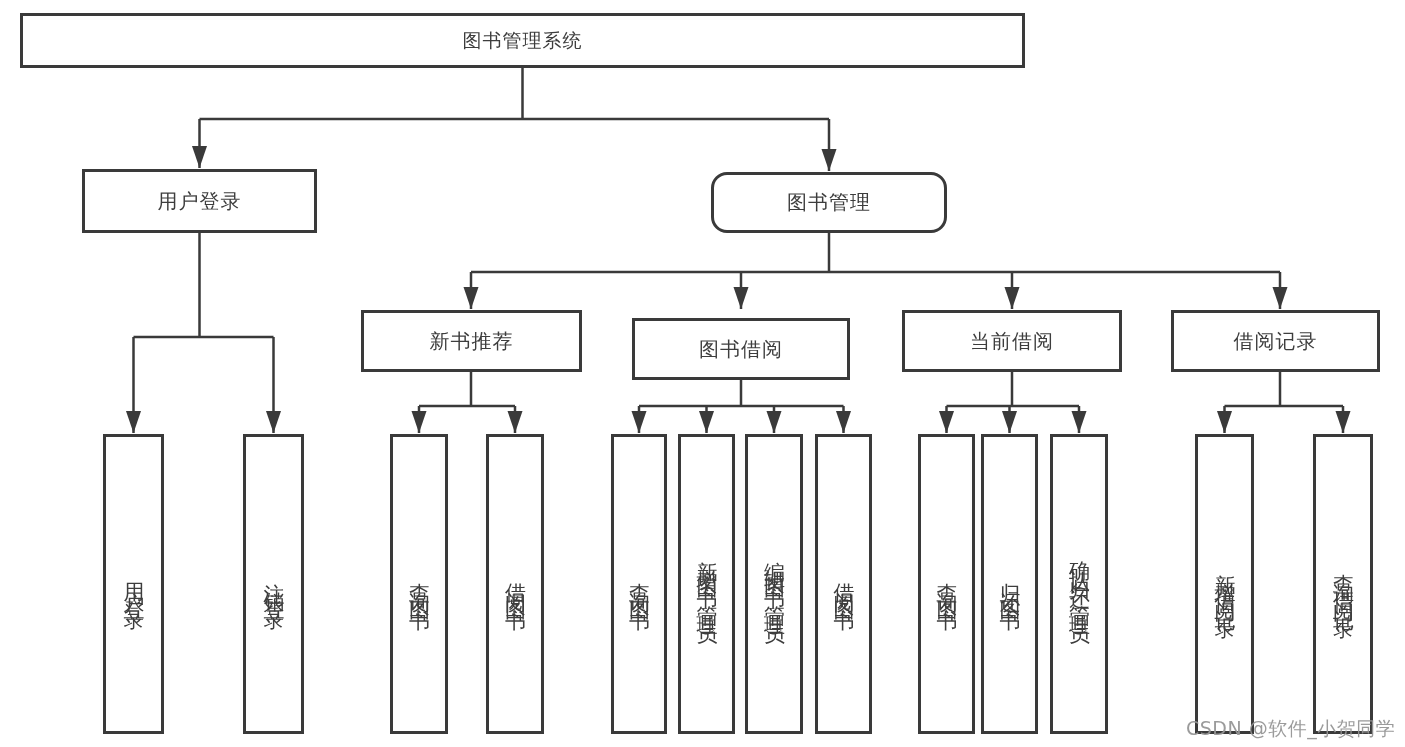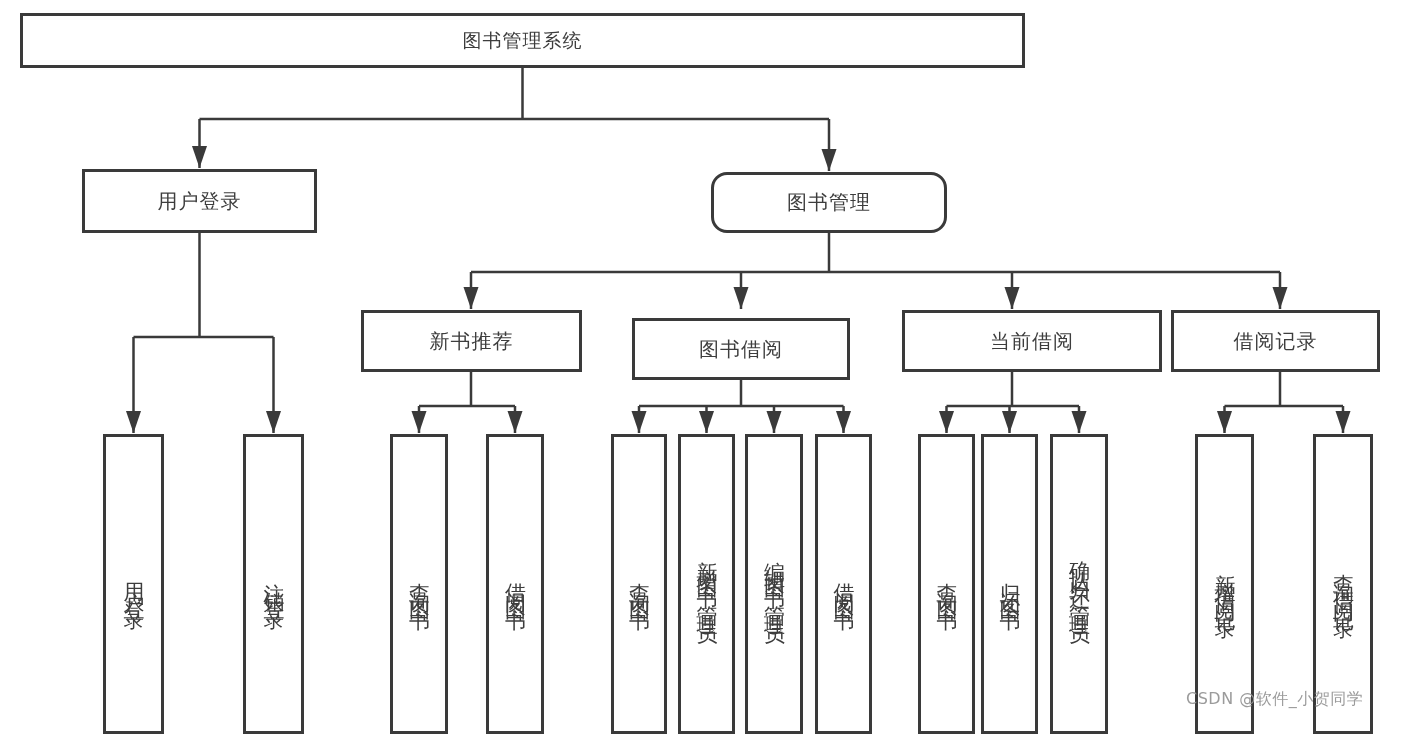--- a/index.html
+++ b/index.html
@@ -46,22 +46,22 @@
     writing-mode: vertical-rl;
     text-orientation: mixed;
     font-size: 21px;
     letter-spacing: 9px;
     line-height: 1;
     white-space: nowrap;
   }
   .watermark {
     position: absolute;
     left: 1186px;
-    top: 689px;
-    font-size: 16px;
+    top: 716px;
+    font-size: 19px;
     color: rgba(150, 150, 150, 0.95);
     letter-spacing: 0.5px;
     white-space: nowrap;
     z-index: 3;
   }
 </style>
 </head>
 <body>
 
 <div class="canvas">
@@ -119,21 +119,21 @@
   <div class="node h-node" style="left:711px; top:172px; width:236px; height:61px;border-radius:16px;">
     <span>图书管理</span>
   </div>
 
   <div class="node h-node" style="left:361px; top:310px; width:221px; height:62px;">
     <span>新书推荐</span>
   </div>
   <div class="node h-node" style="left:632px; top:310px; width:218px; height:62px;margin-top:8px;">
     <span>图书借阅</span>
   </div>
-  <div class="node h-node" style="left:902px; top:310px; width:260px; height:62px;">
+  <div class="node h-node" style="left:902px; top:310px; width:220px; height:62px;">
     <span>当前借阅</span>
   </div>
   <div class="node h-node" style="left:1171px; top:310px; width:209px; height:62px;">
     <span>借阅记录</span>
   </div>
 
   <div class="node v-node" style="left:103px; top:434px; width:61px; height:300px;">
     <span class="v-text">用户登录</span>
   </div>
   <div class="node v-node" style="left:243px; top:434px; width:61px; height:300px;">

